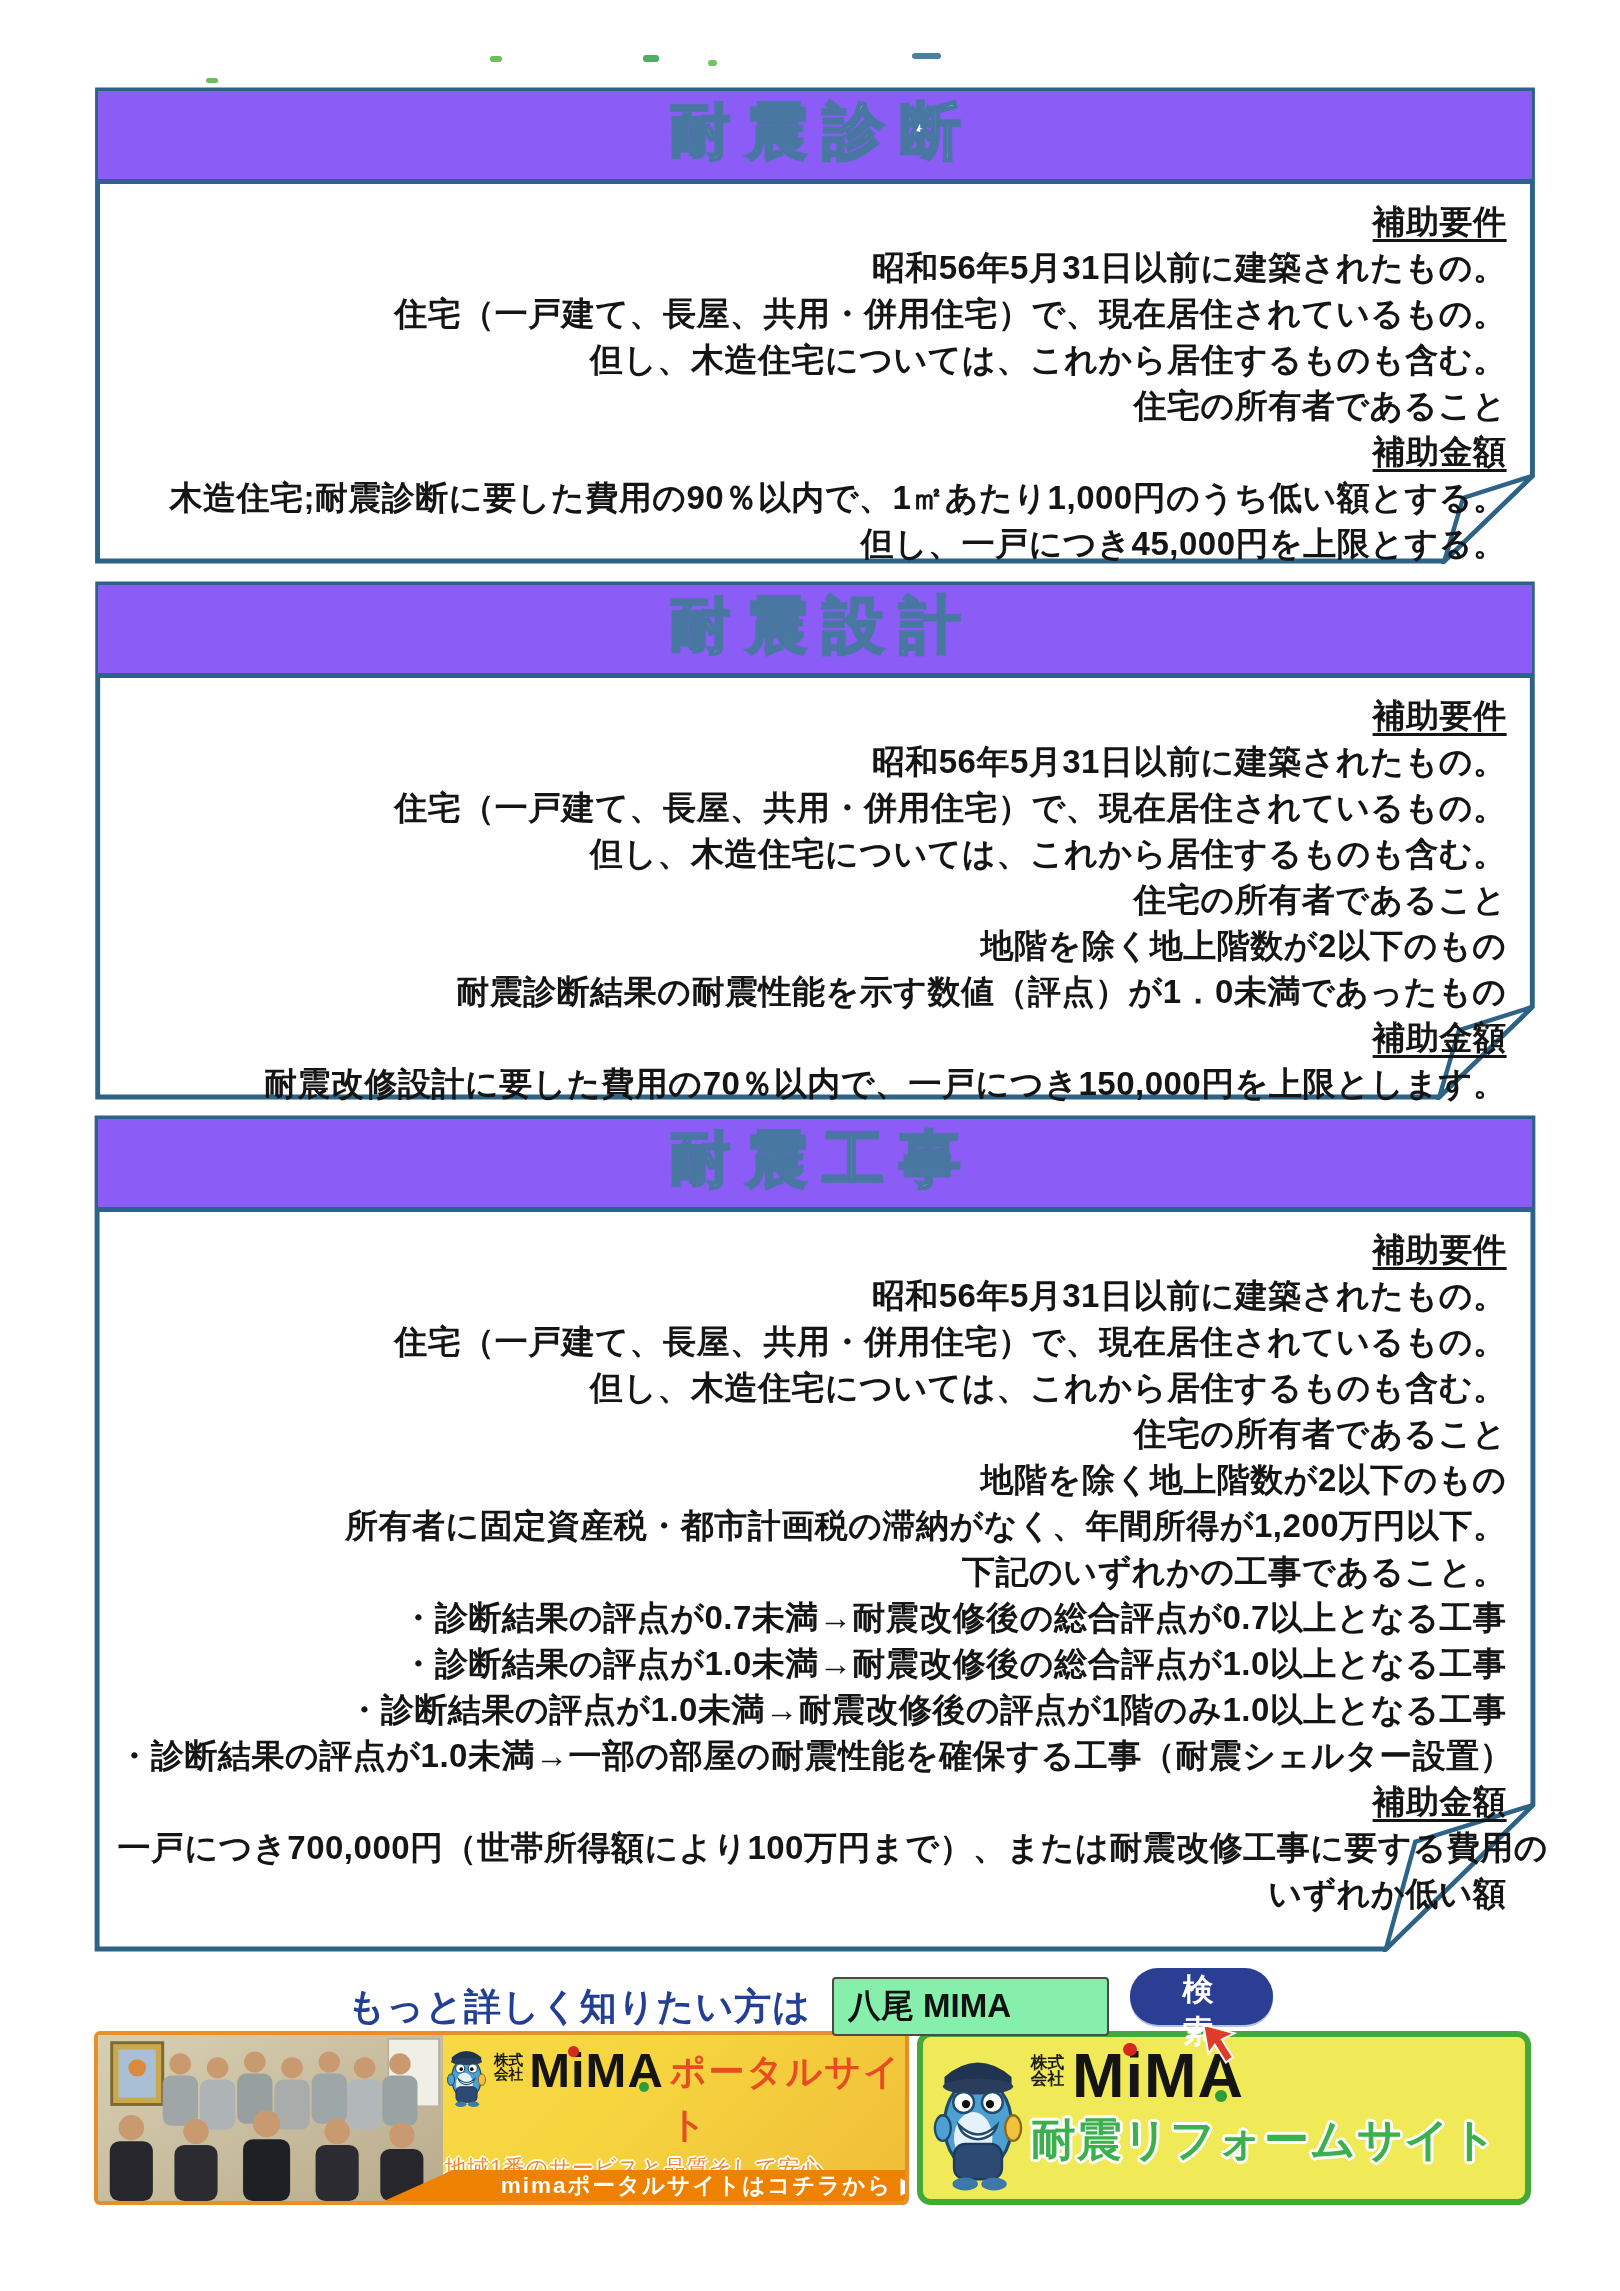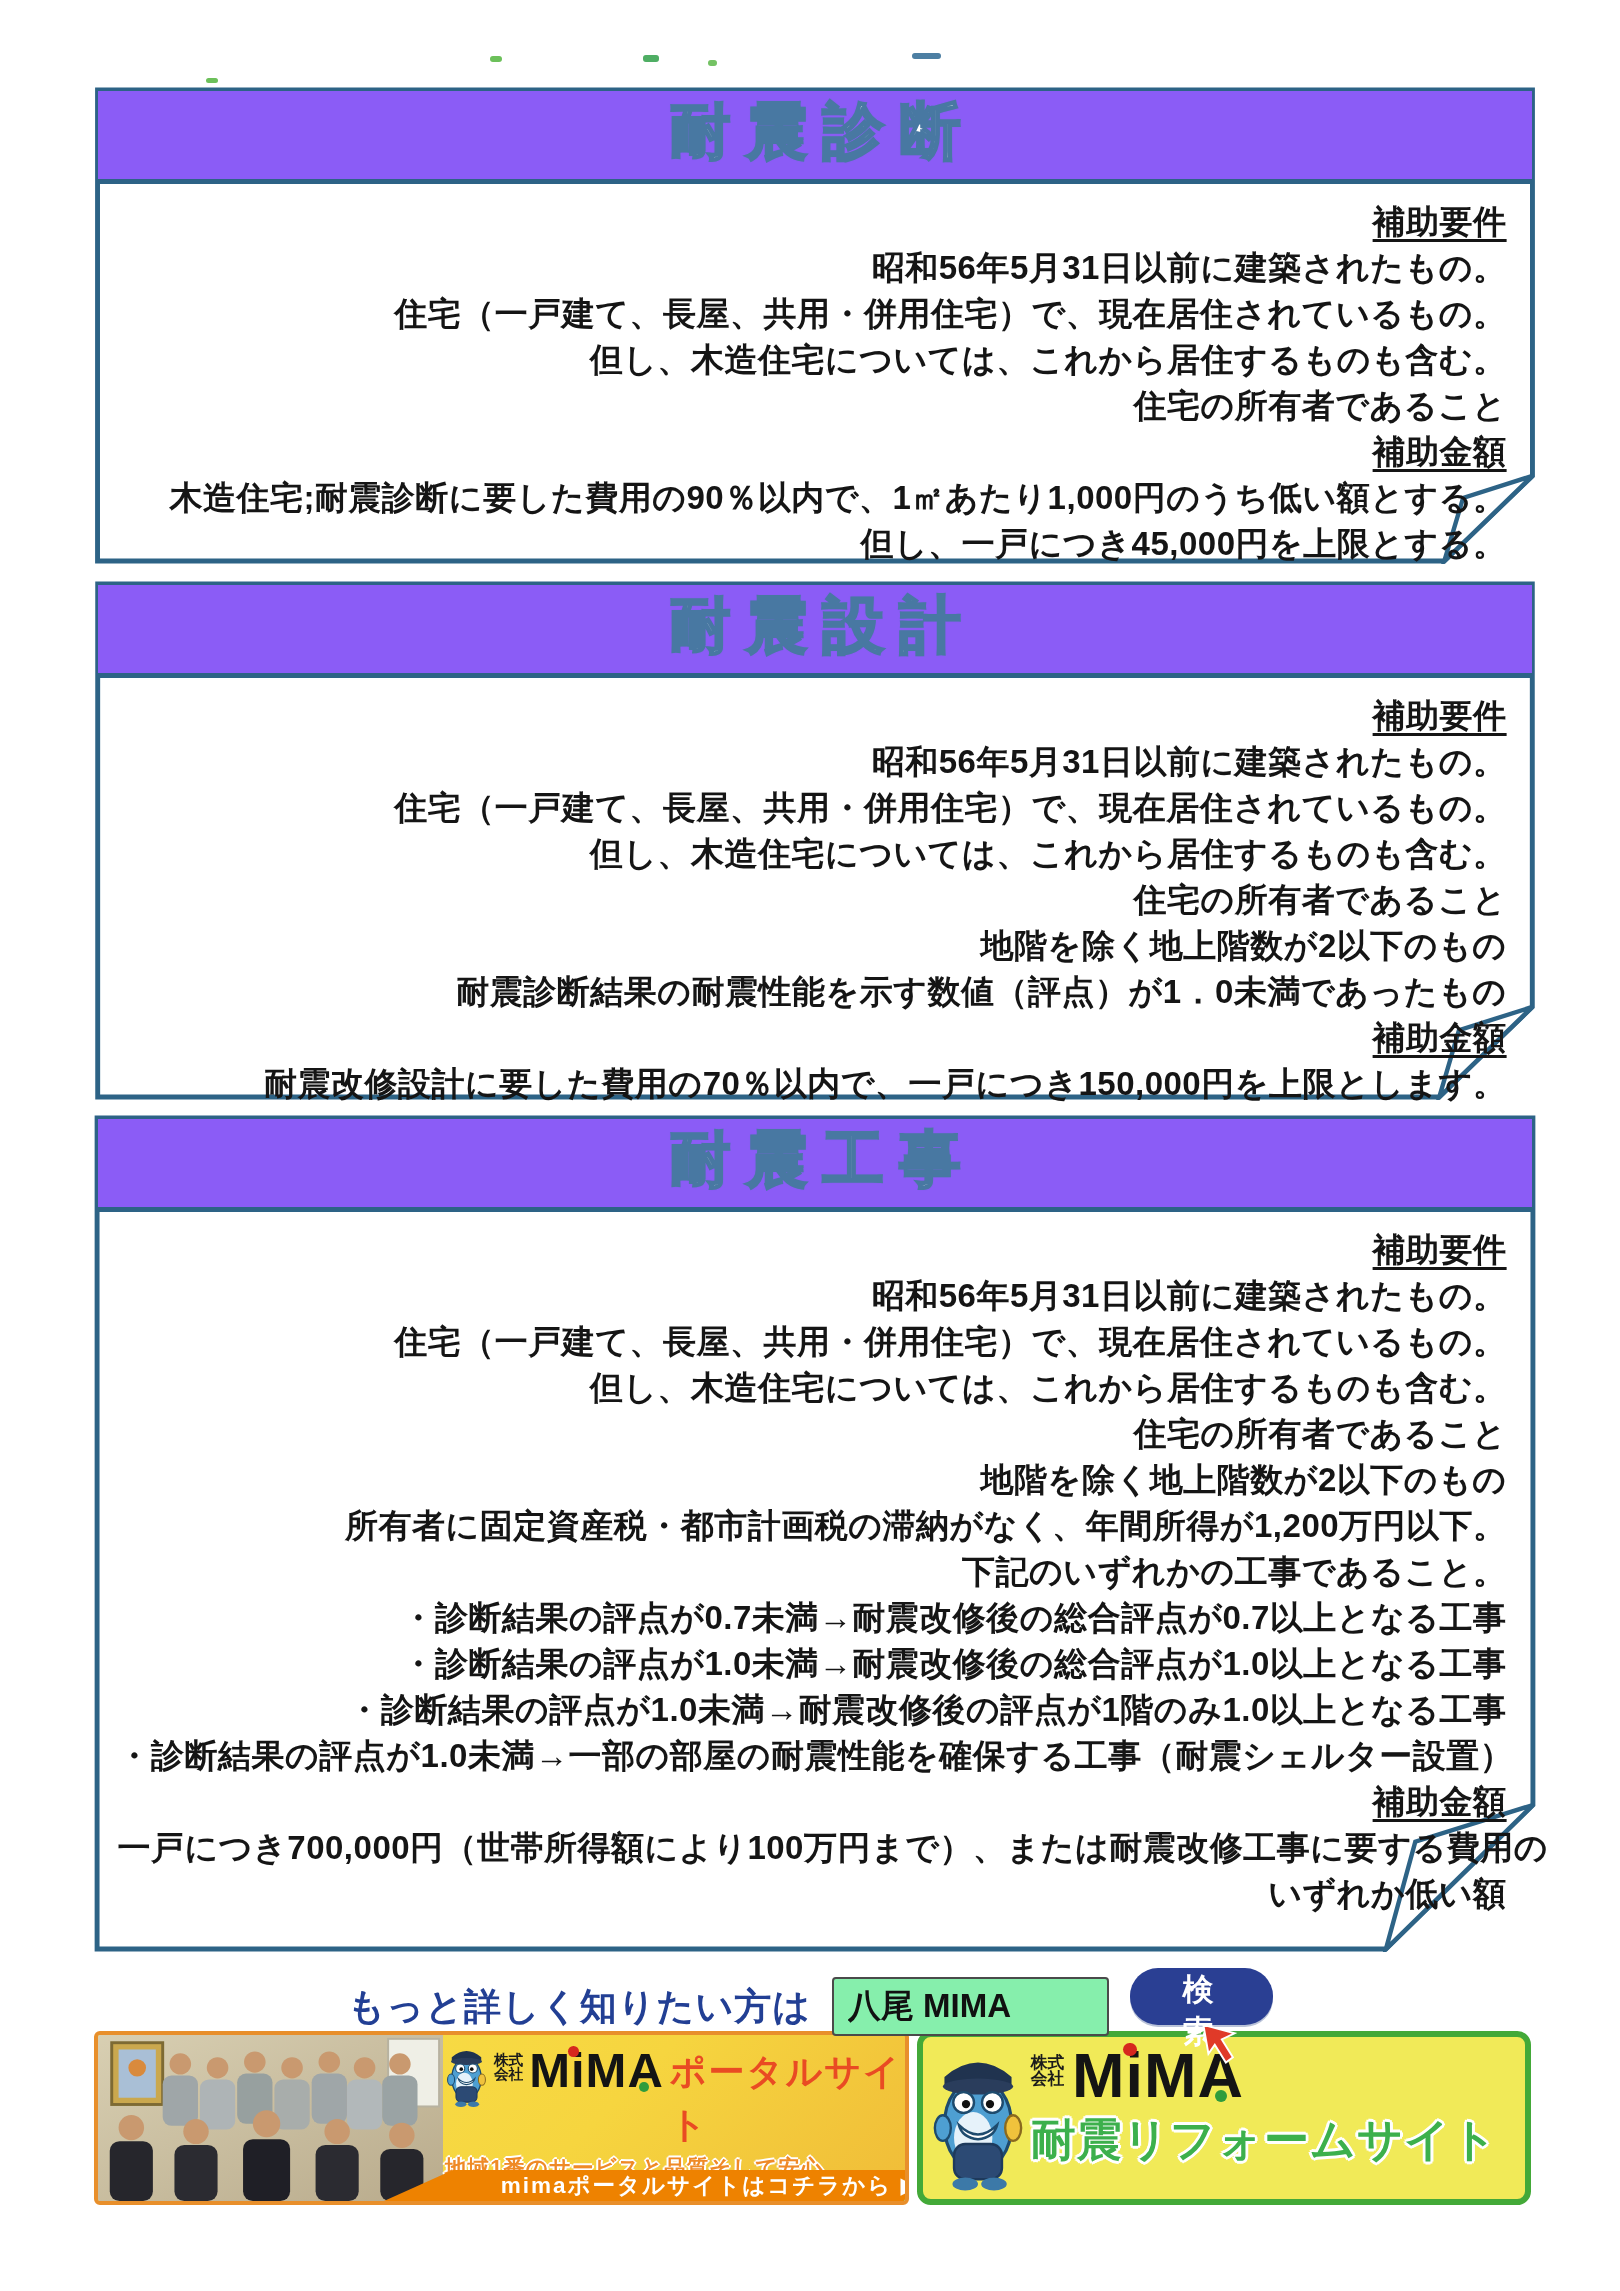--- a/index.html
+++ b/index.html
@@ -78,21 +78,21 @@
   .company-stack{display:flex;flex-direction:column;line-height:14.7px;margin-top:7.8px;flex:0 0 auto;}
   .company-stack span{font-size:14.7px;font-weight:bold;color:#1b1b1b;}
   .brand{position:relative;font-weight:bold;color:#141414;letter-spacing:1px;}
   .brand-sm{font-size:49px;line-height:51px;margin-top:0;}
   .brand .dot-red{position:absolute;border-radius:50%;background:#d6281e;}
   .brand .dot-green{position:absolute;border-radius:50%;background:#2f9c3c;}
   .brand-sm .dot-red{left:39px;top:1px;width:10.8px;height:10.8px;}
   .brand-sm .dot-green{left:110px;top:37px;width:9.8px;height:9.8px;}
   .portal-suffix{font-size:36px;line-height:53px;font-weight:bold;color:#e94b23;letter-spacing:2px;}
   .tagline{
-    margin-top:2px;font-size:21.6px;font-weight:bold;color:#ef8a26;letter-spacing:1px;
+    margin-top:2px;font-size:21.6px;font-weight:normal;color:#ef8a26;letter-spacing:1px;
     text-shadow:-2px 0 #fff,2px 0 #fff,0 -2px #fff,0 2px #fff,-1px -1px #fff,1px 1px #fff;
   }
   .headline-portal{
     margin-top:2px;font-size:37px;font-weight:bold;color:#3cb04c;letter-spacing:1px;
     text-shadow:-2px 0 #fff,2px 0 #fff,0 -2px #fff,0 2px #fff,-2px -2px #fff,2px 2px #fff;
     transform:rotate(-1deg);text-align:center;white-space:nowrap;
   }
   .cta-strip{
     position:absolute;right:-2px;bottom:0;left:-59px;height:31px;background:#ee8200;
     clip-path:polygon(69px 0,100% 0,100% 100%,0 100%);

